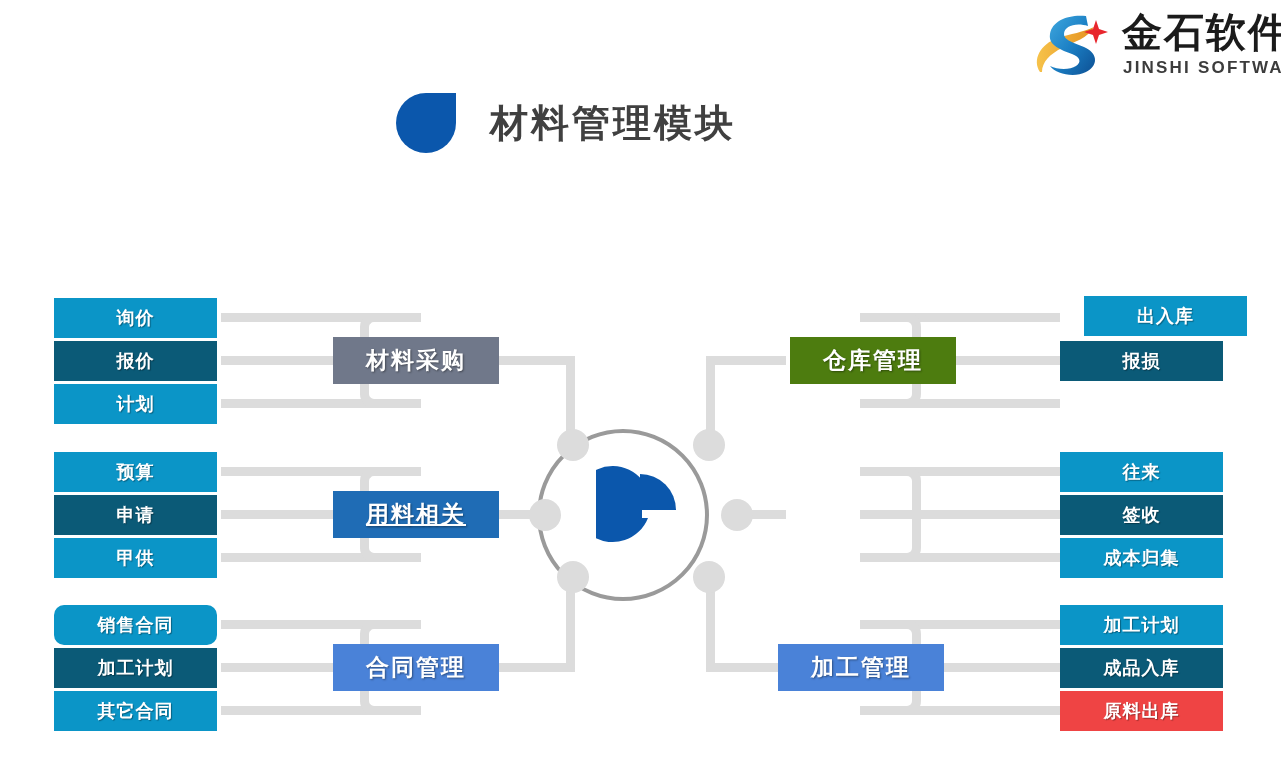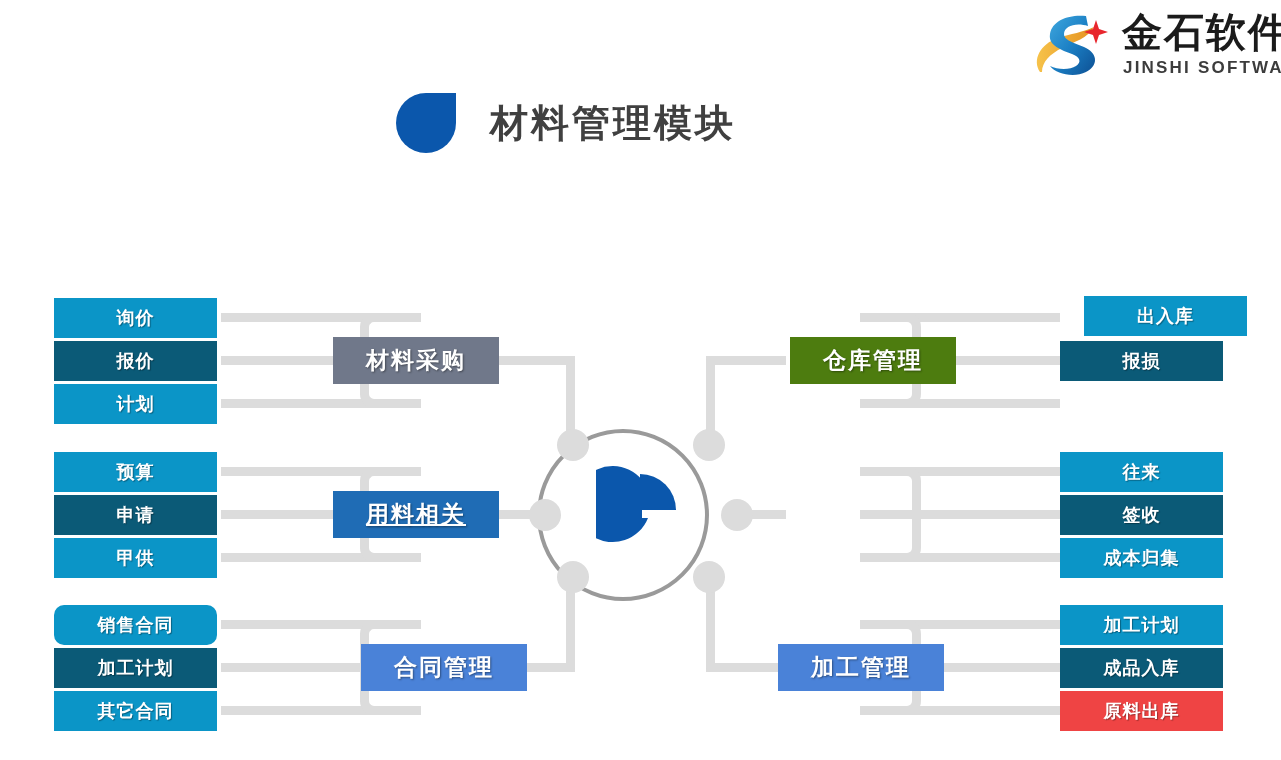--- a/index.html
+++ b/index.html
@@ -256,18 +256,18 @@
   <div class="leaf" style="left: 1060px; top: 452px; background: rgb(11, 149, 199);">往来</div>
   <div class="leaf" style="left: 1060px; top: 495px; background: rgb(11, 90, 119);">签收</div>
   <div class="leaf" style="left: 1060px; top: 538px; background: rgb(11, 149, 199);">成本归集</div>
 
   <div class="leaf" style="left: 1060px; top: 605px; background: rgb(11, 149, 199);">加工计划</div>
   <div class="leaf" style="left: 1060px; top: 648px; background: rgb(11, 90, 119);">成品入库</div>
   <div class="leaf" style="left: 1060px; top: 691px; background: #ef4444;">原料出库</div>
 
   <div class="hub" style="left: 333px; top: 337px; background: rgb(112, 120, 138);">材料采购</div>
   <div class="hub" style="left: 333px; top: 491px; background: rgb(31, 108, 181); text-decoration: underline;">用料相关</div>
-  <div class="hub" style="left: 333px; top: 644px; background: rgb(74, 130, 216); margin-left: 28px;">合同管理</div>
+  <div class="hub" style="left: 333px; top: 644px; background: rgb(74, 130, 216);">合同管理</div>
 
   <div class="hub" style="left: 790px; top: 337px; background: #4d7c0f;">仓库管理</div>
   <div class="hub" style="left: 778px; top: 644px; background: rgb(74, 130, 216);">加工管理</div>
 
 </div>
 
 </body></html>

